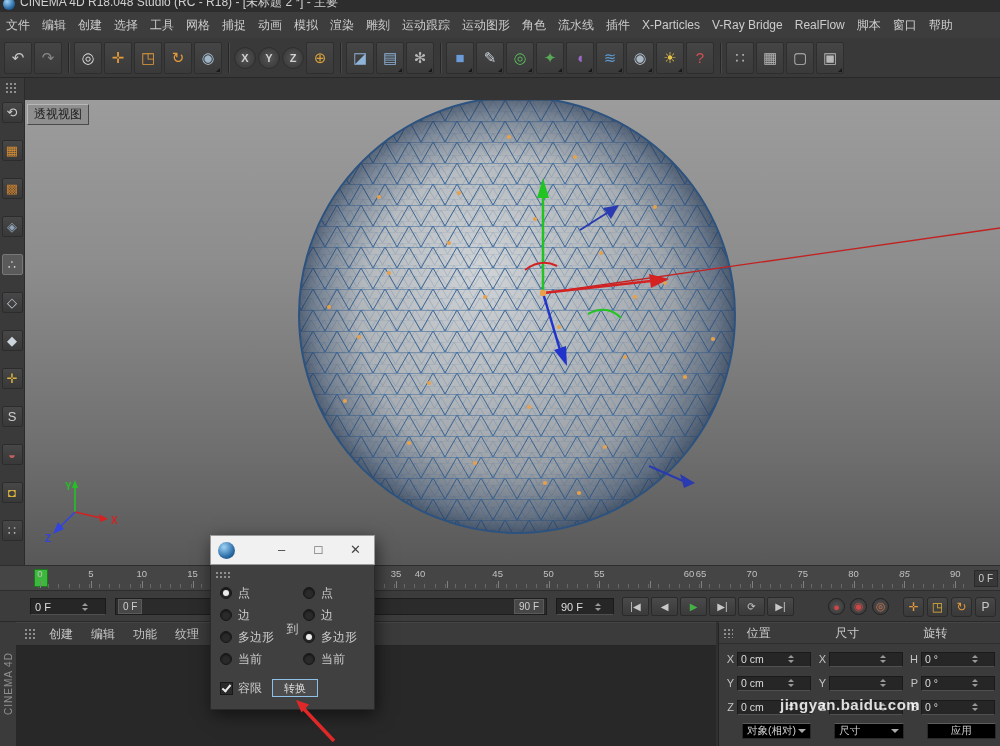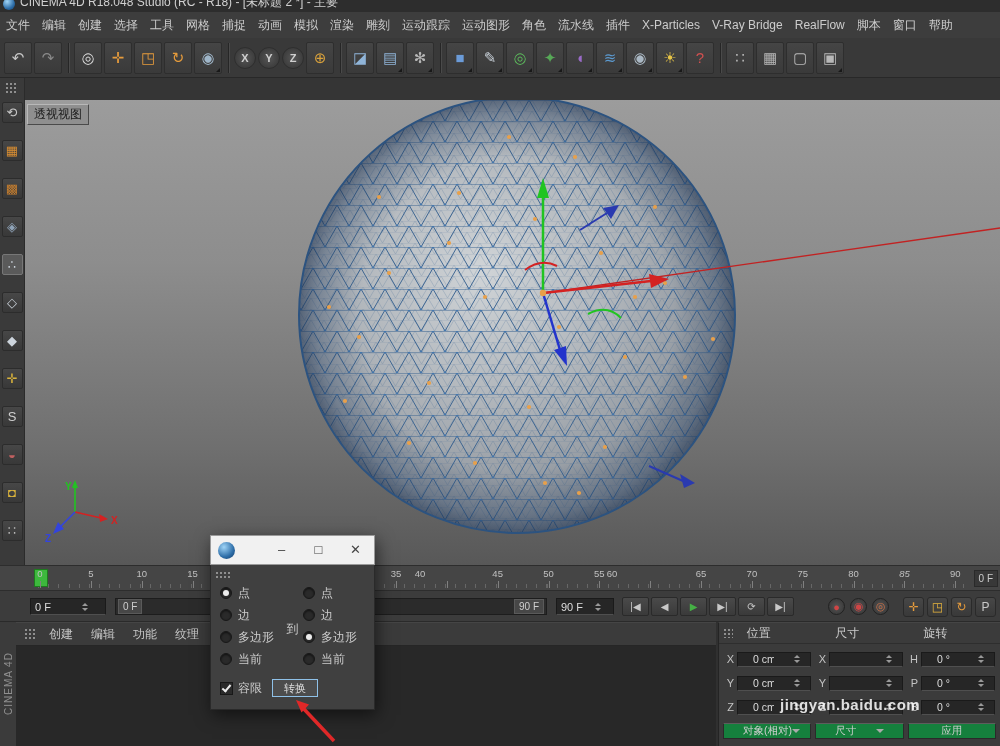--- a/index.html
+++ b/index.html
@@ -90,24 +90,24 @@
     box-sizing:border-box;font-size:11px;color:#c8c8c8;}
   #coordhead{display:flex;align-items:center;height:20px;border-bottom:1px solid #2e2e2e;}
   #coordhead .grip{margin:0 2px 0 4px;width:10px;height:10px;}
   .chead{width:90px;font-size:12px;color:#cccccc;padding-left:12px;box-sizing:border-box;white-space:nowrap;overflow:hidden;}
   #coordgrid{display:flex;padding:3px 2px 0 2px;}
   .coord-col{width:92px;box-sizing:border-box;padding:0 2px;}
   .coord-row{display:flex;align-items:center;height:24px;}
   .axislab{width:11px;text-align:right;margin-right:3px;color:#c4c4c4;}
   .cfield{flex:1;height:15px;background:#262626;border:1px solid #1a1a1a;border-bottom-color:#4f4f4f;color:#dddddd;
     display:flex;align-items:center;padding:0 3px;font-size:10.5px;box-sizing:border-box;}
-  .cfield span{flex:1;white-space:nowrap;overflow:hidden;margin-left:12px;}
+  .cfield span{flex:1;white-space:nowrap;overflow:hidden;}
   #coordfoot{display:flex;margin:4px 4px 0 4px;gap:4px;}
-  .dd,.applybtn{flex:1;height:16px;background:#15803d;border:1px solid #2a2a2a;border-top-color:#5d5d5d;color:#cfcfcf;
-    font-size:10.5px;display:flex;align-items:center;padding:0 19px;box-sizing:border-box;white-space:nowrap;overflow:hidden;}
+  .dd,.applybtn{flex:1;height:16px;background:#000000;border:1px solid #2a2a2a;border-top-color:#5d5d5d;color:#cfcfcf;
+    font-size:10.5px;display:flex;align-items:center;padding:0 4px;box-sizing:border-box;white-space:nowrap;overflow:hidden;margin-left:19px;}
   .dd::after{content:"";margin-left:auto;border:4px solid transparent;border-top-color:#aaa;transform:translateY(2px);}
   .applybtn{justify-content:center;}
 
   
   #dialog{position:absolute;left:210px;top:535px;width:165px;z-index:80;box-shadow:2px 5px 16px rgba(0,0,0,.55);}
   #dlgtitle{height:30px;background:#f1f1f1;display:flex;align-items:center;padding-left:7px;border:1px solid #9a9a9a;box-sizing:border-box;}
   #dlgicon{width:17px;height:17px;border-radius:50%;background:radial-gradient(circle at 35% 30%,#9fd4f7,#2e6ea8 60%,#123a66);}
   #dlgtitle .sp{flex:1;}
   .dlg-ctrl{width:37px;text-align:center;color:#444;font-size:13px;line-height:30px;}
   #dlgbody{background:#404040;border:1px solid #2a2a2a;border-top:none;padding:5px 0 10px 0;}
@@ -348,21 +348,21 @@
       <div class="tick-label" style="left: 395.95px;">35</div>
       <div class="tick-mark" style="left: 395.95px;"></div>
       <div class="tick-label" style="left: 420px;">40</div>
       <div class="tick-mark" style="left: 446.8px;"></div>
       <div class="tick-label" style="left: 497.65px;">45</div>
       <div class="tick-mark" style="left: 497.65px;"></div>
       <div class="tick-label" style="left: 548.5px;">50</div>
       <div class="tick-mark" style="left: 548.5px;"></div>
       <div class="tick-label" style="left: 599.35px;">55</div>
       <div class="tick-mark" style="left: 599.35px;"></div>
-      <div class="tick-label" style="left: 612px;">60</div>
+      <div class="tick-label" style="left: 689px;">60</div>
       <div class="tick-mark" style="left: 650.2px;"></div>
       <div class="tick-label" style="left: 701.05px;">65</div>
       <div class="tick-mark" style="left: 701.05px;"></div>
       <div class="tick-label" style="left: 751.9px;">70</div>
       <div class="tick-mark" style="left: 751.9px;"></div>
       <div class="tick-label" style="left: 802.75px;">75</div>
       <div class="tick-mark" style="left: 802.75px;"></div>
       <div class="tick-label" style="left: 853.6px;">80</div>
       <div class="tick-mark" style="left: 853.6px;"></div>
       <div class="tick-label" style="left: 904.45px; font-style: italic;">85</div>

